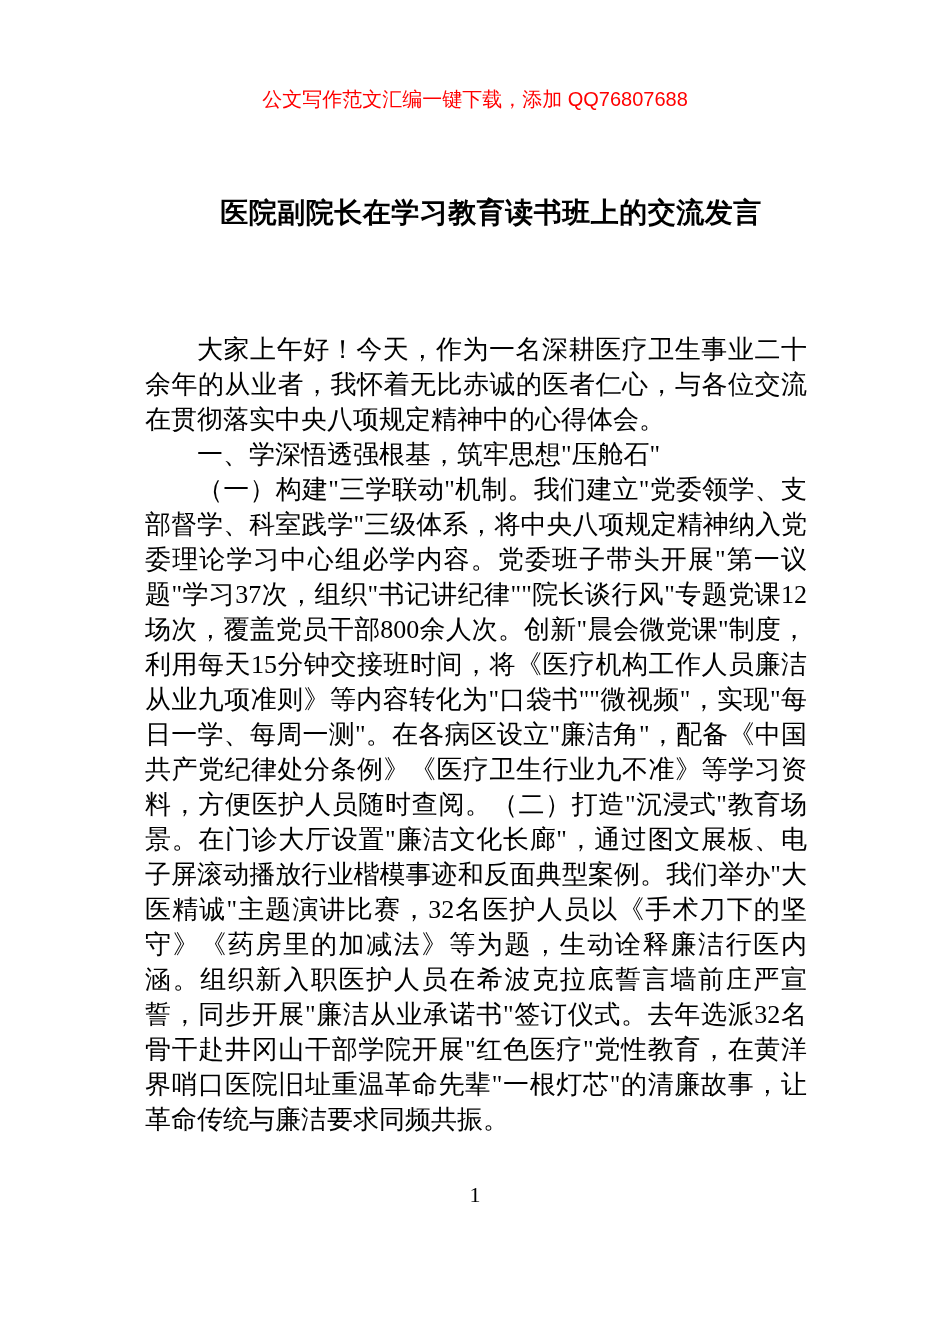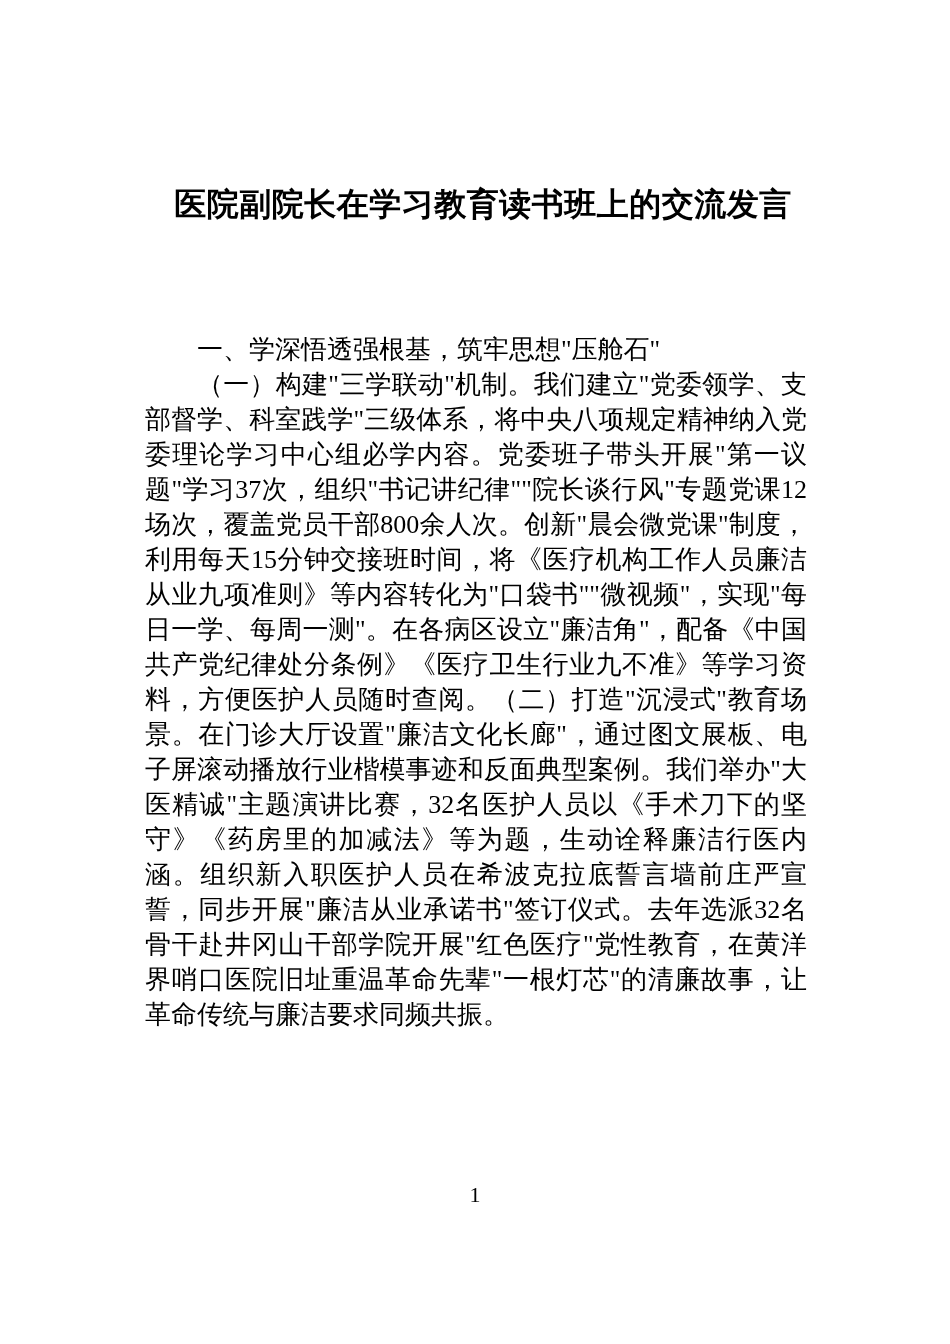--- a/index.html
+++ b/index.html
@@ -25,23 +25,23 @@
     width: 100%;
     text-align: center;
     font-size: 20px;
     font-family: "Liberation Sans", "DejaVu Sans", sans-serif;
   }
   .title {
     position: absolute;
     top: 160px;
     left: 145px;
     width: 660px;
-    margin: 8px;
+    margin: 16px;
     text-align: center;
-    font-size: 32px;
+    font-size: 28px;
     font-weight: 700;
     line-height: 73px;
     letter-spacing: 0.5px;
   }
   .body-text {
     position: absolute;
     top: 332px;
     left: 145px;
     width: 662px;
     font-size: 26px;
@@ -57,22 +57,24 @@
     left: 0;
     width: 100%;
     text-align: center;
     font-size: 22px;
   }
 </style>
 </head>
 <body>
 
 <div class="page">
+  <div class="promo" style="color: rgb(255, 0, 0);">公文写作范文汇编一键下载，添加 QQ76807688</div>
 
   <h1 class="title">医院副院长在学习教育读书班上的交流发言</h1>
 
   <div class="body-text">
+      <p class="indent">大家上午好！今天，作为一名深耕医疗卫生事业二十余年的从业者，我怀着无比赤诚的医者仁心，与各位交流在贯彻落实中央八项规定精神中的心得体会。</p>
       <p class="indent">一、学深悟透强根基，筑牢思想"压舱石"</p>
       <p class="indent">（一）构建"三学联动"机制。我们建立"党委领学、支部督学、科室践学"三级体系，将中央八项规定精神纳入党委理论学习中心组必学内容。党委班子带头开展"第一议题"学习37次，组织"书记讲纪律""院长谈行风"专题党课12场次，覆盖党员干部800余人次。创新"晨会微党课"制度，利用每天15分钟交接班时间，将《医疗机构工作人员廉洁从业九项准则》等内容转化为"口袋书""微视频"，实现"每日一学、每周一测"。在各病区设立"廉洁角"，配备《中国共产党纪律处分条例》《医疗卫生行业九不准》等学习资料，方便医护人员随时查阅。（二）打造"沉浸式"教育场景。在门诊大厅设置"廉洁文化长廊"，通过图文展板、电子屏滚动播放行业楷模事迹和反面典型案例。我们举办"大医精诚"主题演讲比赛，32名医护人员以《手术刀下的坚守》《药房里的加减法》等为题，生动诠释廉洁行医内涵。组织新入职医护人员在希波克拉底誓言墙前庄严宣誓，同步开展"廉洁从业承诺书"签订仪式。去年选派32名骨干赴井冈山干部学院开展"红色医疗"党性教育，在黄洋界哨口医院旧址重温革命先辈"一根灯芯"的清廉故事，让革命传统与廉洁要求同频共振。</p>
     </div>
 
   <div class="page-number">1</div>
 </div>
 
 </body></html>

